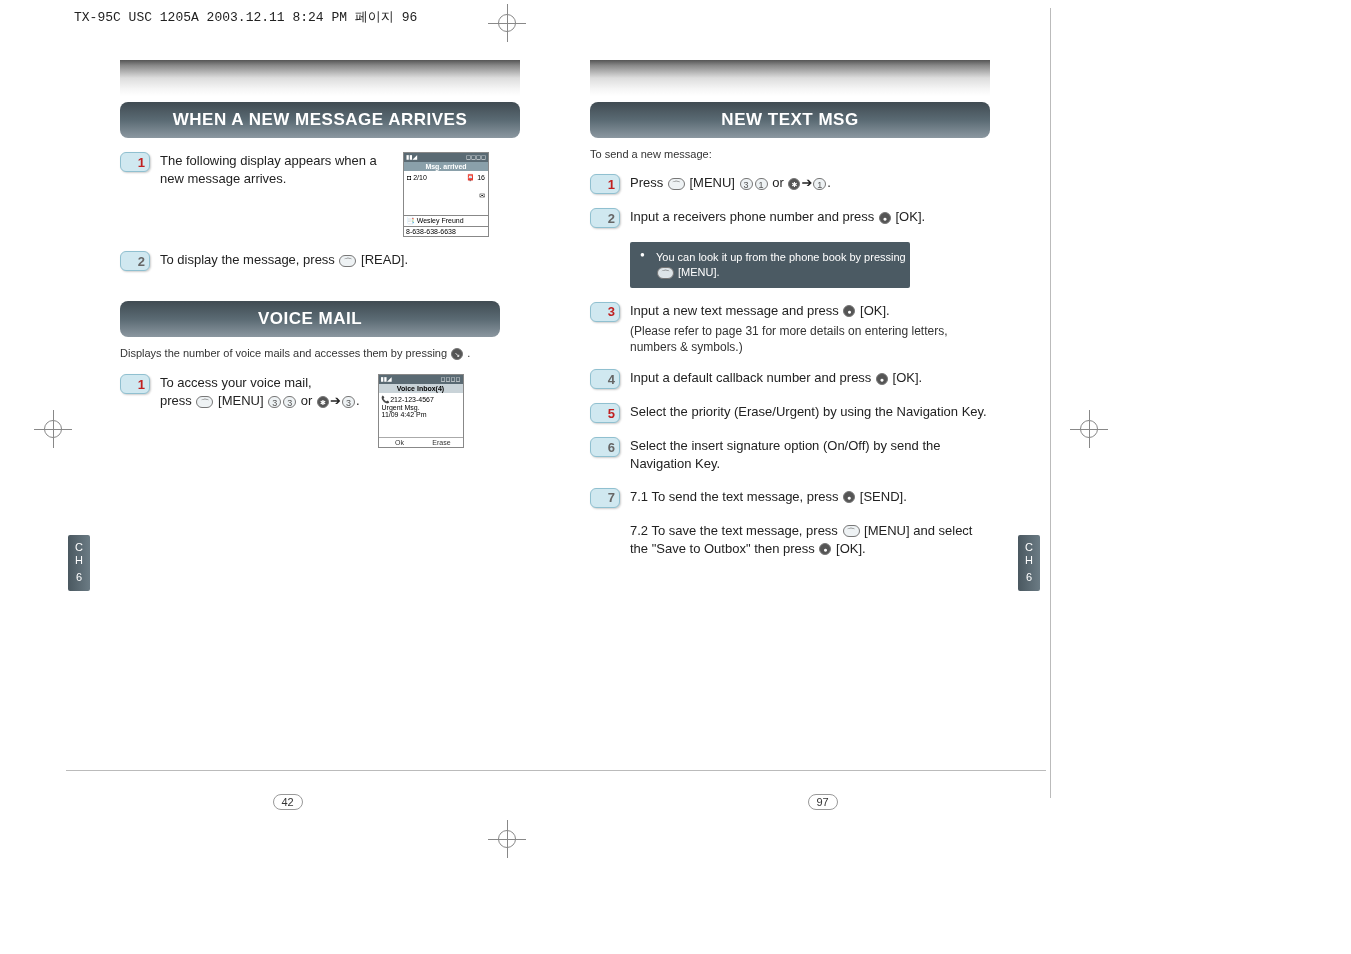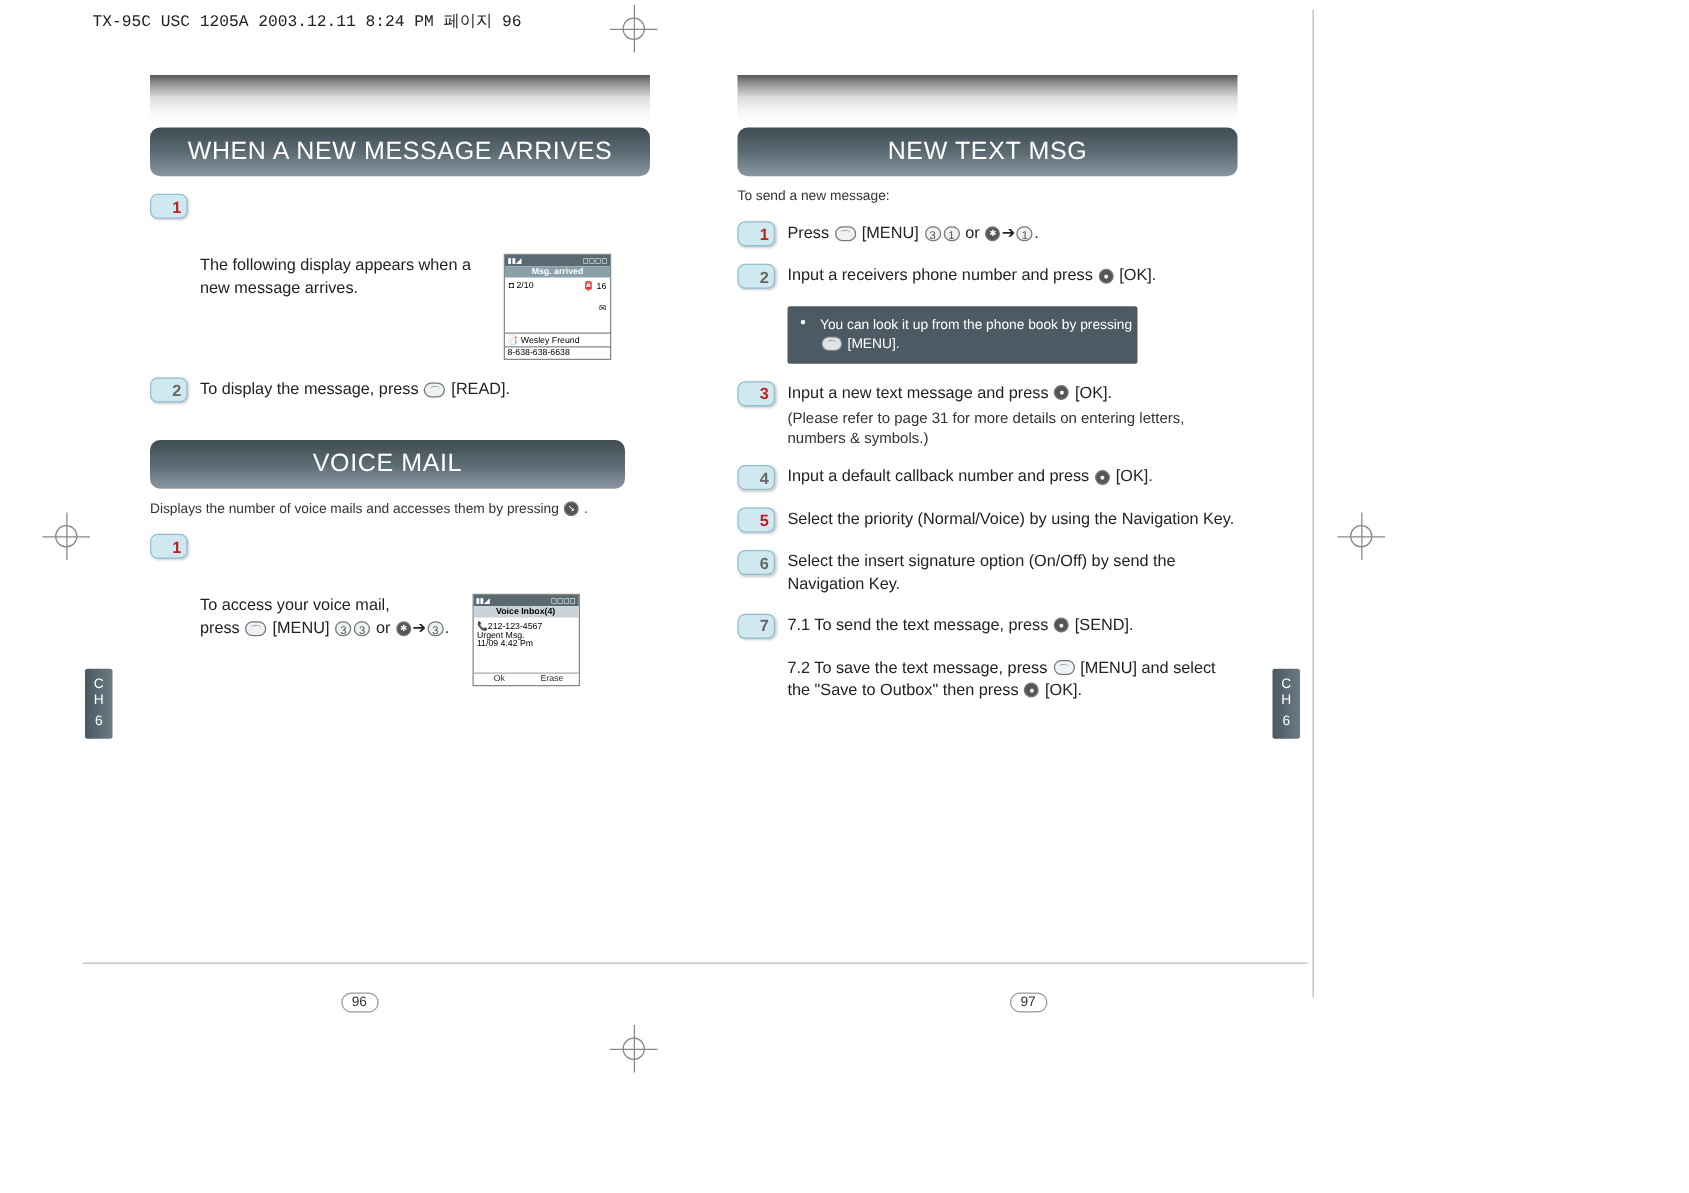--- a/index.html
+++ b/index.html
@@ -36,22 +36,22 @@
     .page-left { padding-left: 50px; }
     .page-right { padding-right: 50px; }
     .grad-band {
       height: 36px;
       background: linear-gradient(to bottom, #555 0%, #888 15%, #ddd 50%, #f5f5f5 80%, #fff 100%);
       margin-bottom: 6px;
     }
     .section-heading {
       background: linear-gradient(to bottom, #404b52 0%, #5a6a73 50%, #8b97a0 100%);
       color: #fff;
-      font-weight: normal;
-      font-size: 20px;
+      font-weight: bold;
+      font-size: 17px;
       padding: 8px 4px;
       text-align: center;
       letter-spacing: 0.5px;
       border-radius: 8px;
     }
     .sub-heading {
       margin-top: 30px;
       margin-right: 20px;
     }
     .intro-text {
@@ -219,21 +219,20 @@
       position: absolute;
       left: 10px; top: 10px;
       width: 18px; height: 18px;
       border: 1px solid #888;
       border-radius: 50%;
     }
     .step-left-with-img {
       display: flex;
       gap: 10px;
       align-items: flex-start;
-      margin-top: 48px;
     }
     .step-left-with-img .text-col {
       max-width: 225px;
     }
   </style>
 </head>
 <body>
 
 <div class="doc-info">TX-95C USC 1205A  2003.12.11 8:24 PM  페이지 96</div>
 
@@ -324,21 +323,21 @@
             <div>11/09  4:42 Pm</div>
           </div>
           <div class="phone-footer2">
             <span>Ok</span>
             <span>Erase</span>
           </div>
         </div>
       </div>
     </div>
 
-    <div class="page-num page-num-left">96</div>
+    <div class="page-num page-num-left">42</div>
   </div>
 
   <div class="page page-right">
     <div class="grad-band"></div>
     <div class="section-heading">NEW TEXT MSG</div>
 
     <div class="intro-text">To send a new message:</div>
 
     <div class="step">
       <div class="step-badge">1</div>
@@ -368,21 +367,21 @@
 
     <div class="step">
       <div class="step-badge gray">4</div>
       <div class="step-body">
         Input a default callback number and press <span class="key-icon round">●</span> [OK].
       </div>
     </div>
 
     <div class="step">
       <div class="step-badge">5</div>
-      <div class="step-body">Select the priority (Normal/Voice) by using the Navigation Key.</div>
+      <div class="step-body">Select the priority (Erase/Urgent) by using the Navigation Key.</div>
     </div>
 
     <div class="step">
       <div class="step-badge gray">6</div>
       <div class="step-body">Select the insert signature option (On/Off) by send the Navigation Key.</div>
     </div>
 
     <div class="step">
       <div class="step-badge gray">7</div>
       <div class="step-body">

